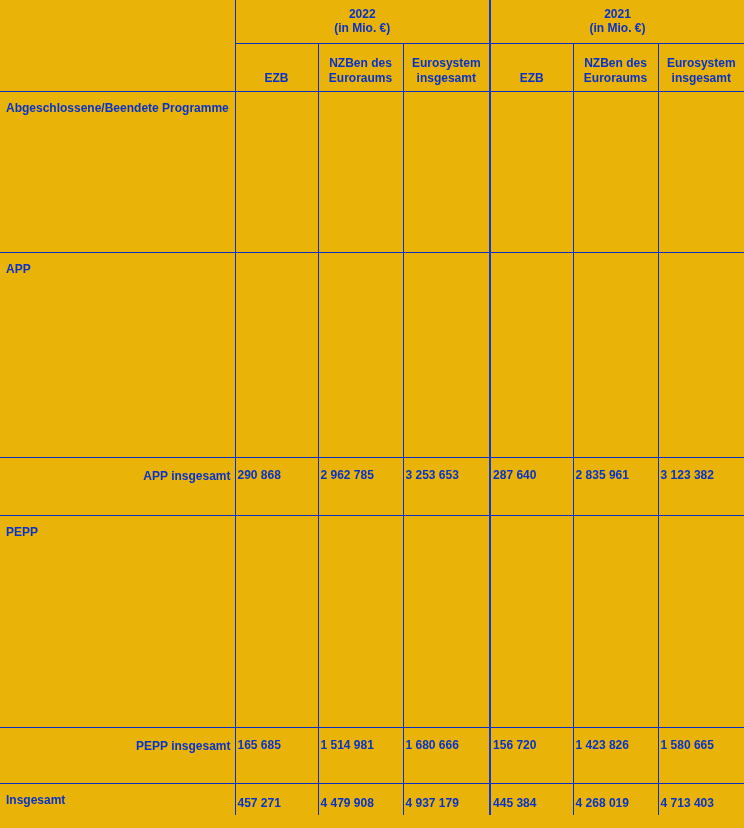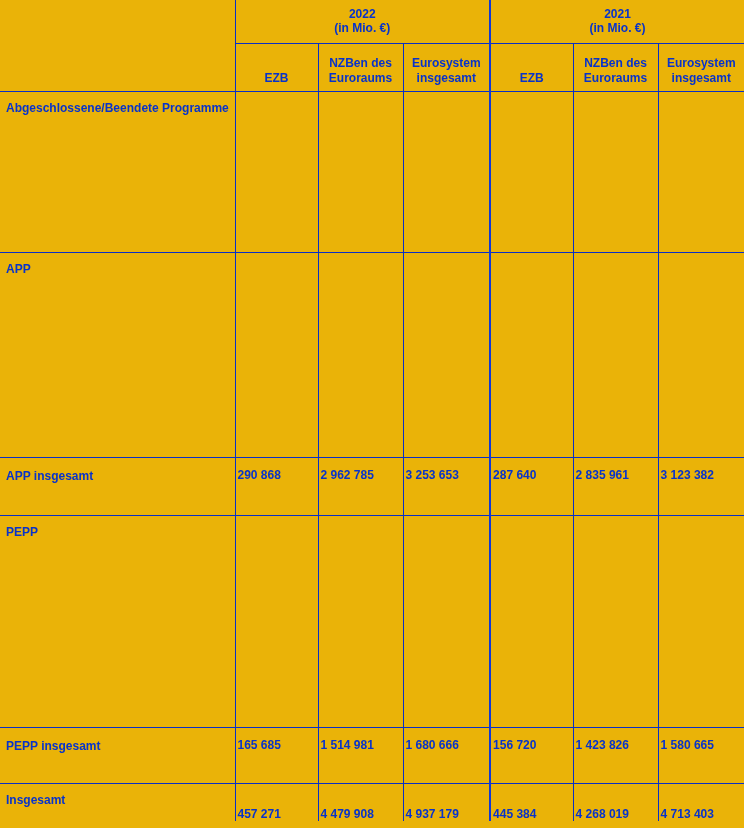--- a/index.html
+++ b/index.html
@@ -56,29 +56,29 @@
     vertical-align: bottom;
     padding-bottom: 5px;
     line-height: 15px;
   }
   td.row-label {
     vertical-align: top;
     text-align: left;
     padding: 8px 4px 0 6px;
     line-height: 17px;
   }
-  td.row-label.total-label { padding-top: 10px; }
+  td.row-label.total-label { padding-top: 10px; text-align: right; }
   td.row-label.grand-label { padding-top: 8px; }
   td.num {
     vertical-align: top;
     text-align: left;
     padding: 10px 7px 0 2px;
     white-space: nowrap;
   }
-  td.num.grand { padding-top: 23px; }
+  td.num.grand { padding-top: 12px; }
 </style>
 </head>
 <body>
 
 <div class="screen">
   <table class="holdings">
     <colgroup>
       <col style="width:235px">
       <col style="width:83px">
         <col style="width:85px">

